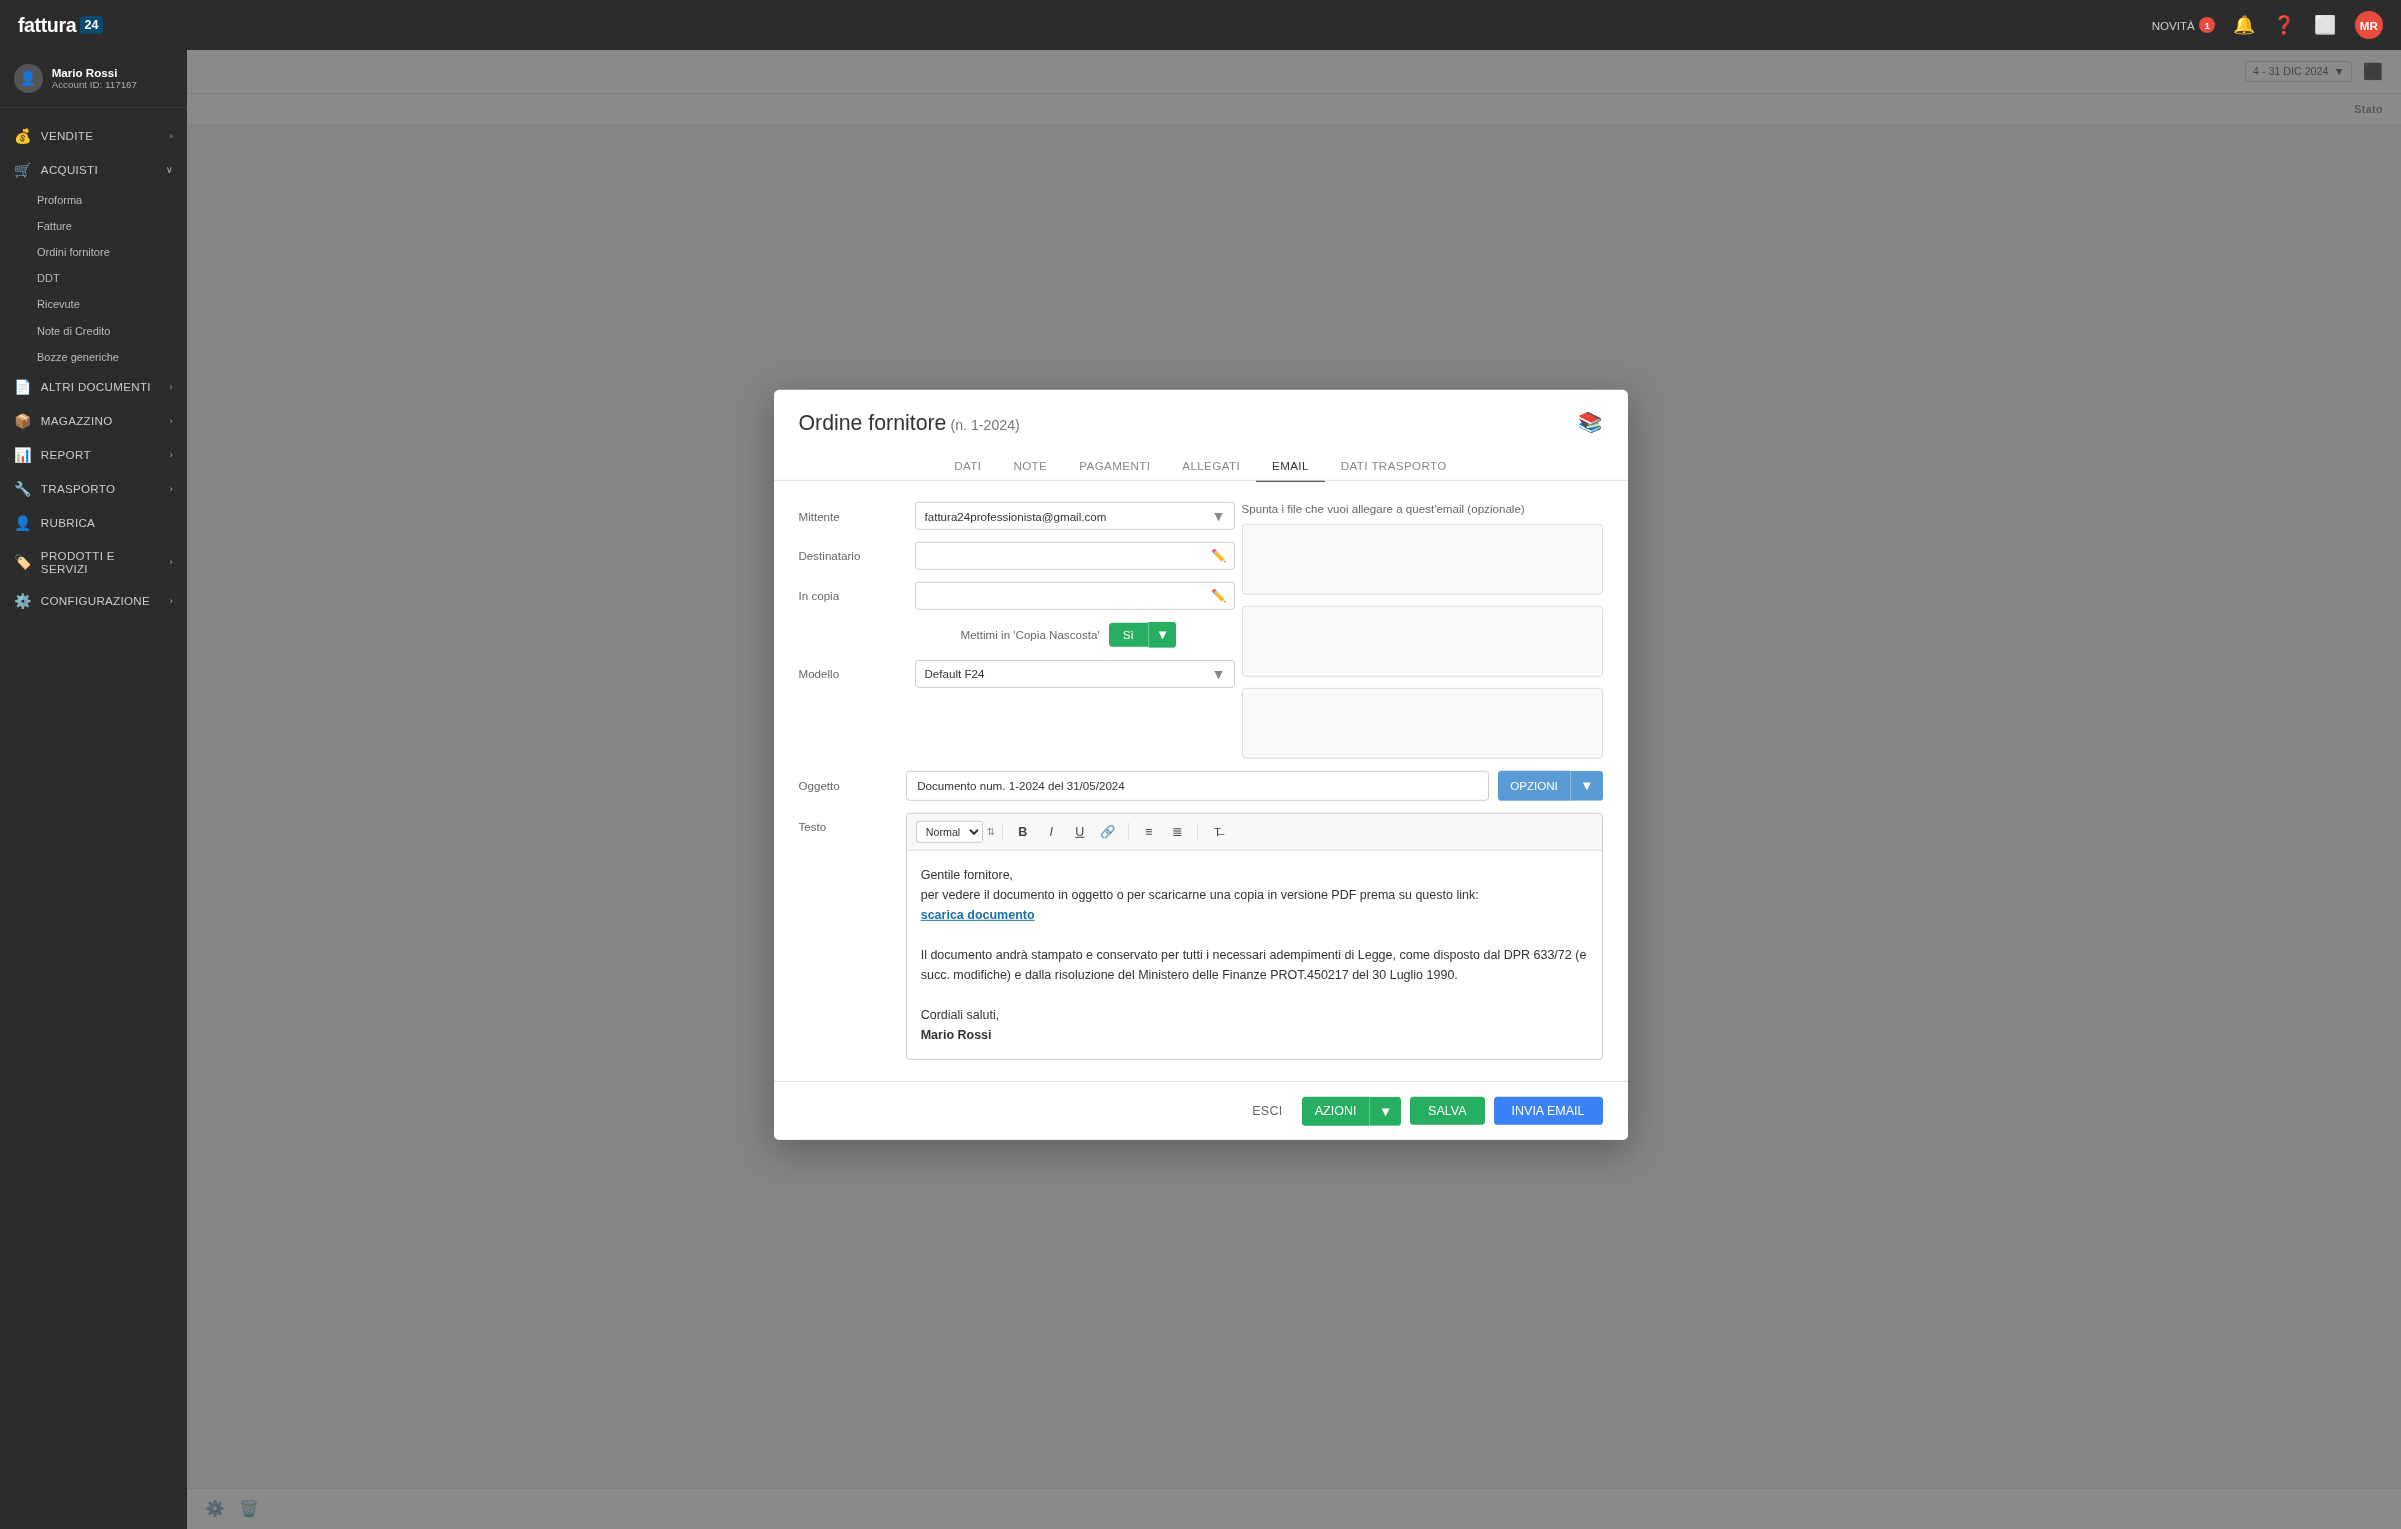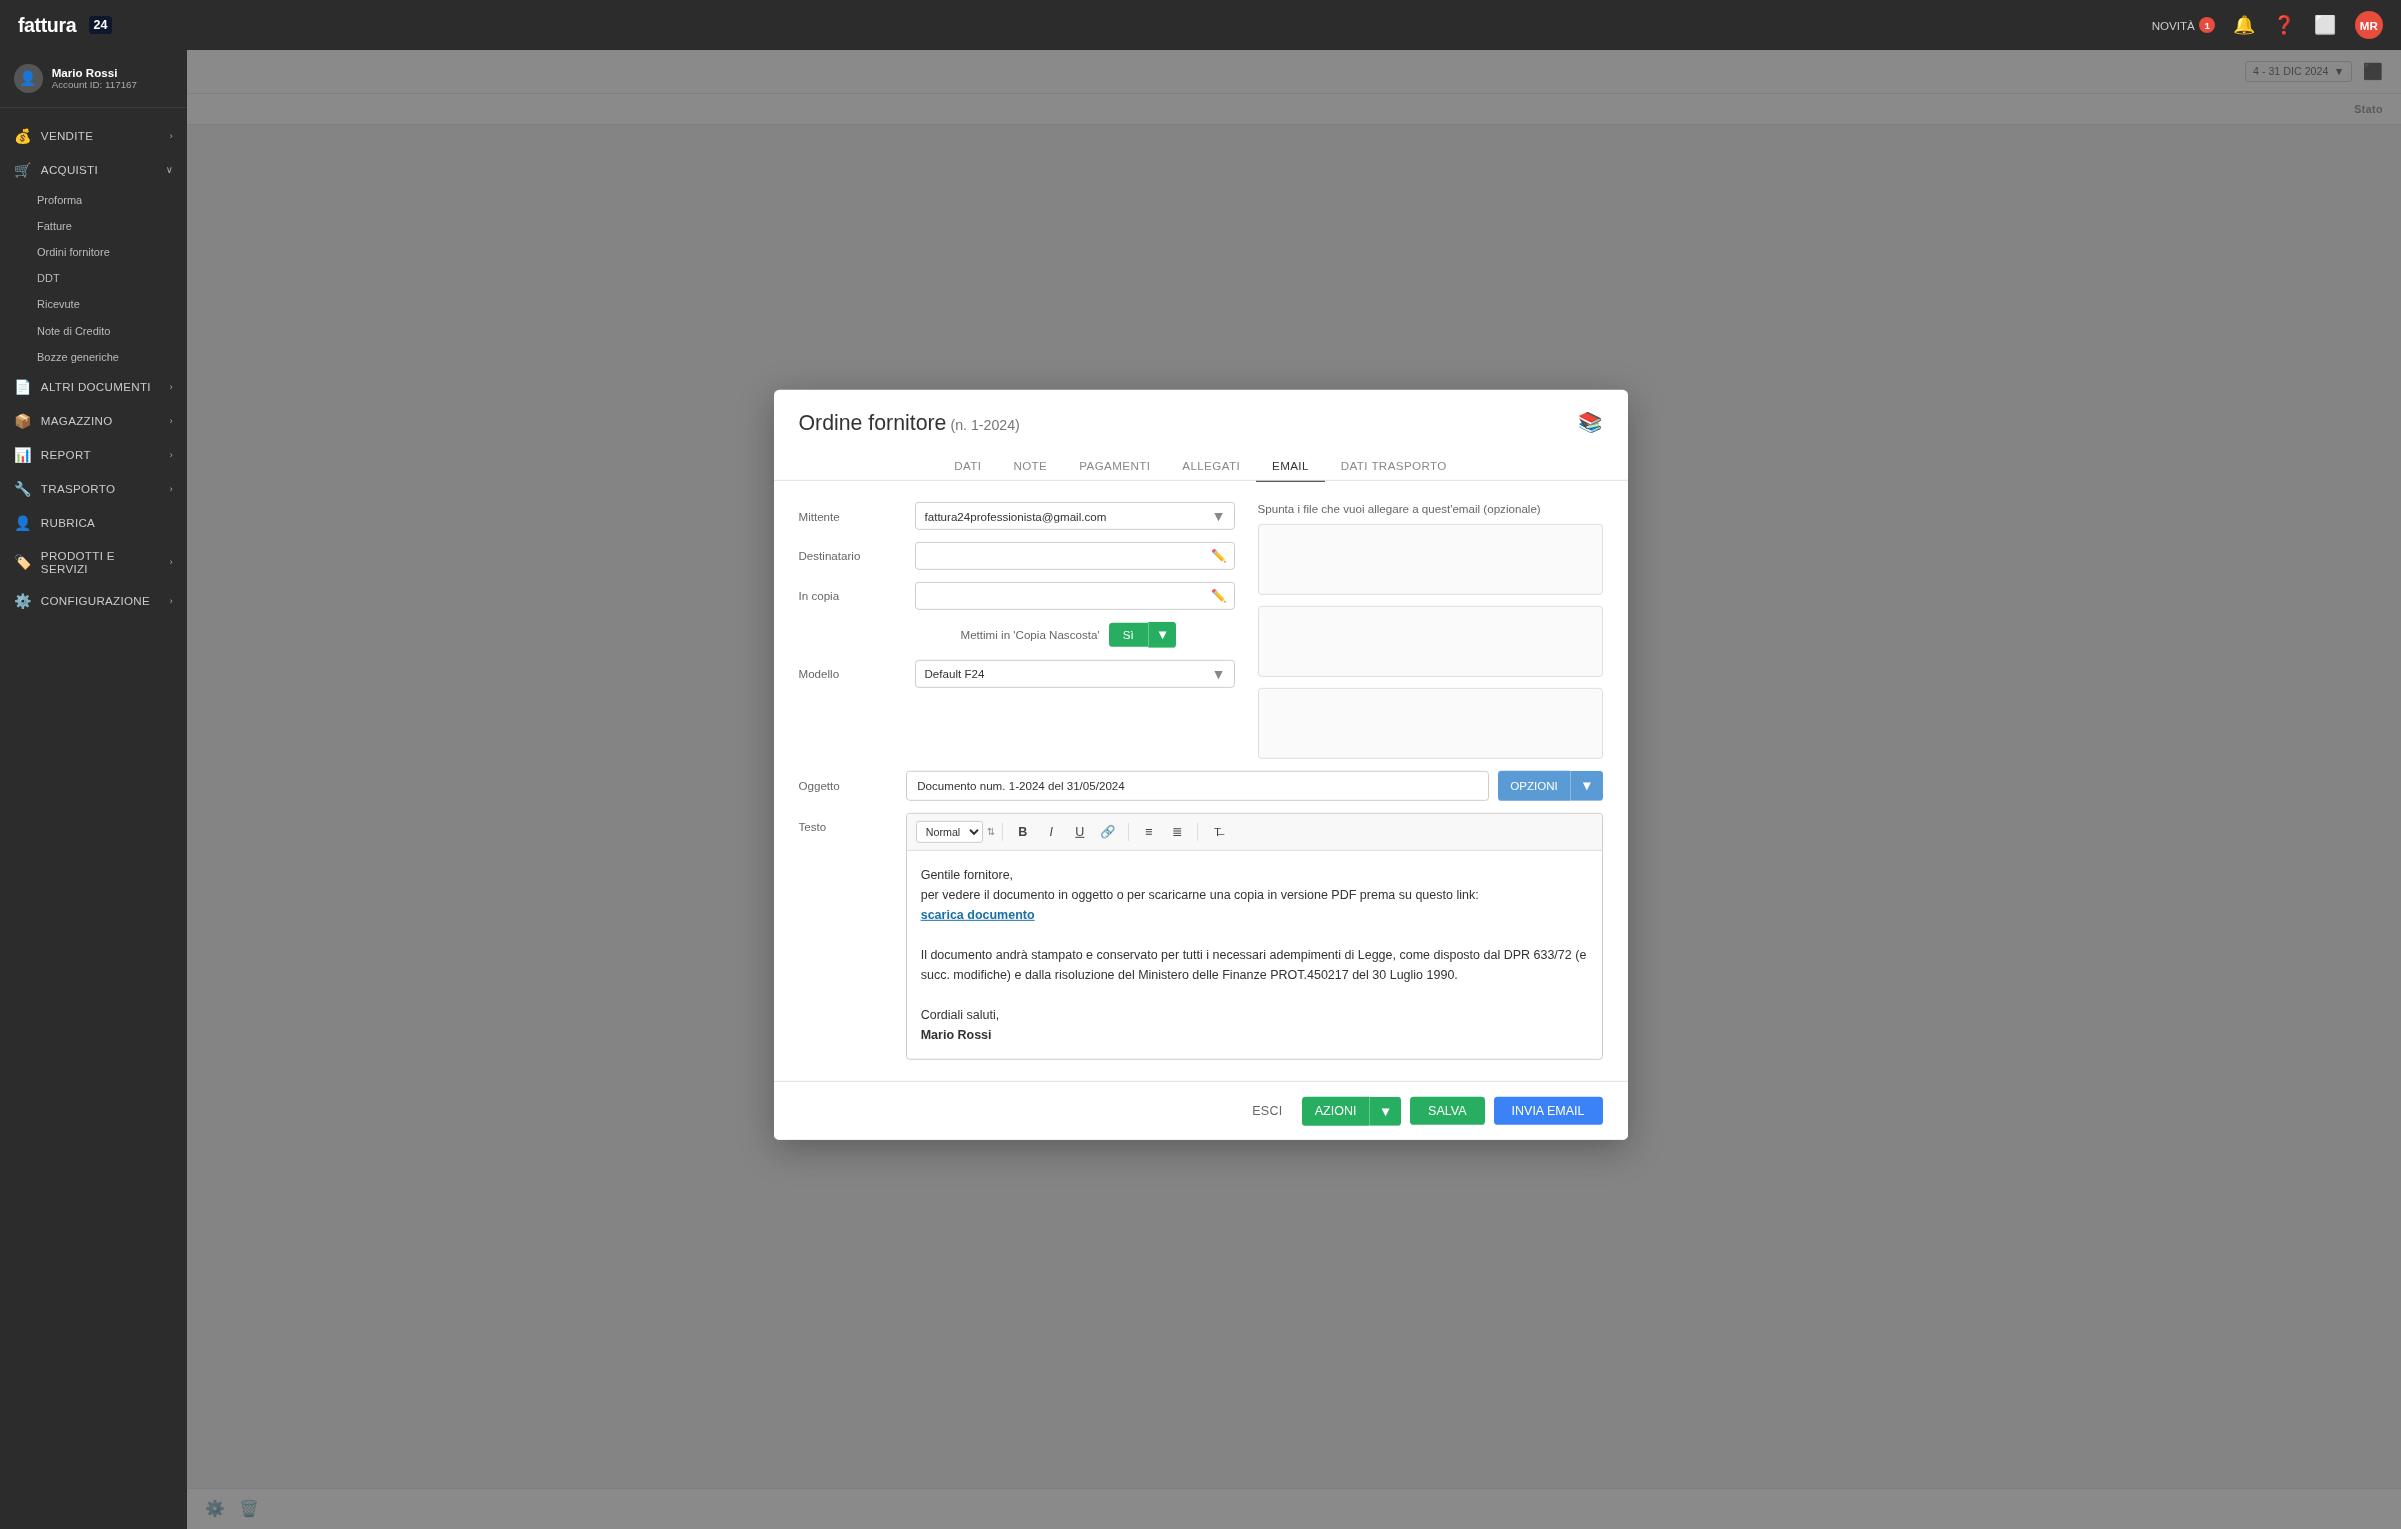--- a/index.html
+++ b/index.html
@@ -19,27 +19,27 @@
     .topbar-logo {
       display: flex; align-items: center;
     }
     .logo-text {
       color: white;
       font-size: 19.6px;
       font-weight: bold;
       letter-spacing: -0.4px;
     }
     .logo-24 {
-      background: #0f172a;
+      background: #0c4a6e;
       color: white;
       font-size: 12.5px;
       font-weight: bold;
       padding: 1.8px 4.4px;
       border-radius: 3.6px;
-      margin-left: 13px;
+      margin-left: 4px;
     }
     .topbar-right {
       margin-left: auto;
       display: flex;
       align-items: center;
       gap: 18px;
       color: #ccc;
     }
     .novita-badge {
       display: flex;
@@ -578,21 +578,21 @@
     <div class="modal-tab">DATI</div>
     <div class="modal-tab">NOTE</div>
     <div class="modal-tab">PAGAMENTI</div>
     <div class="modal-tab">ALLEGATI</div>
     <div class="modal-tab active">EMAIL</div>
     <div class="modal-tab">DATI TRASPORTO</div>
   </div>
 
   <div class="modal-body">
 
-    <div style="display:flex; gap:23px;">
+    <div style="display:flex; gap:7px;">
 
       <div style="flex:0 0 436px;">
 
         <div class="form-row">
           <div class="form-label">Mittente</div>
           <div class="form-field">
             <div class="select-wrapper">
               <select>
                 <option>fattura24professionista@gmail.com</option>
               </select>

